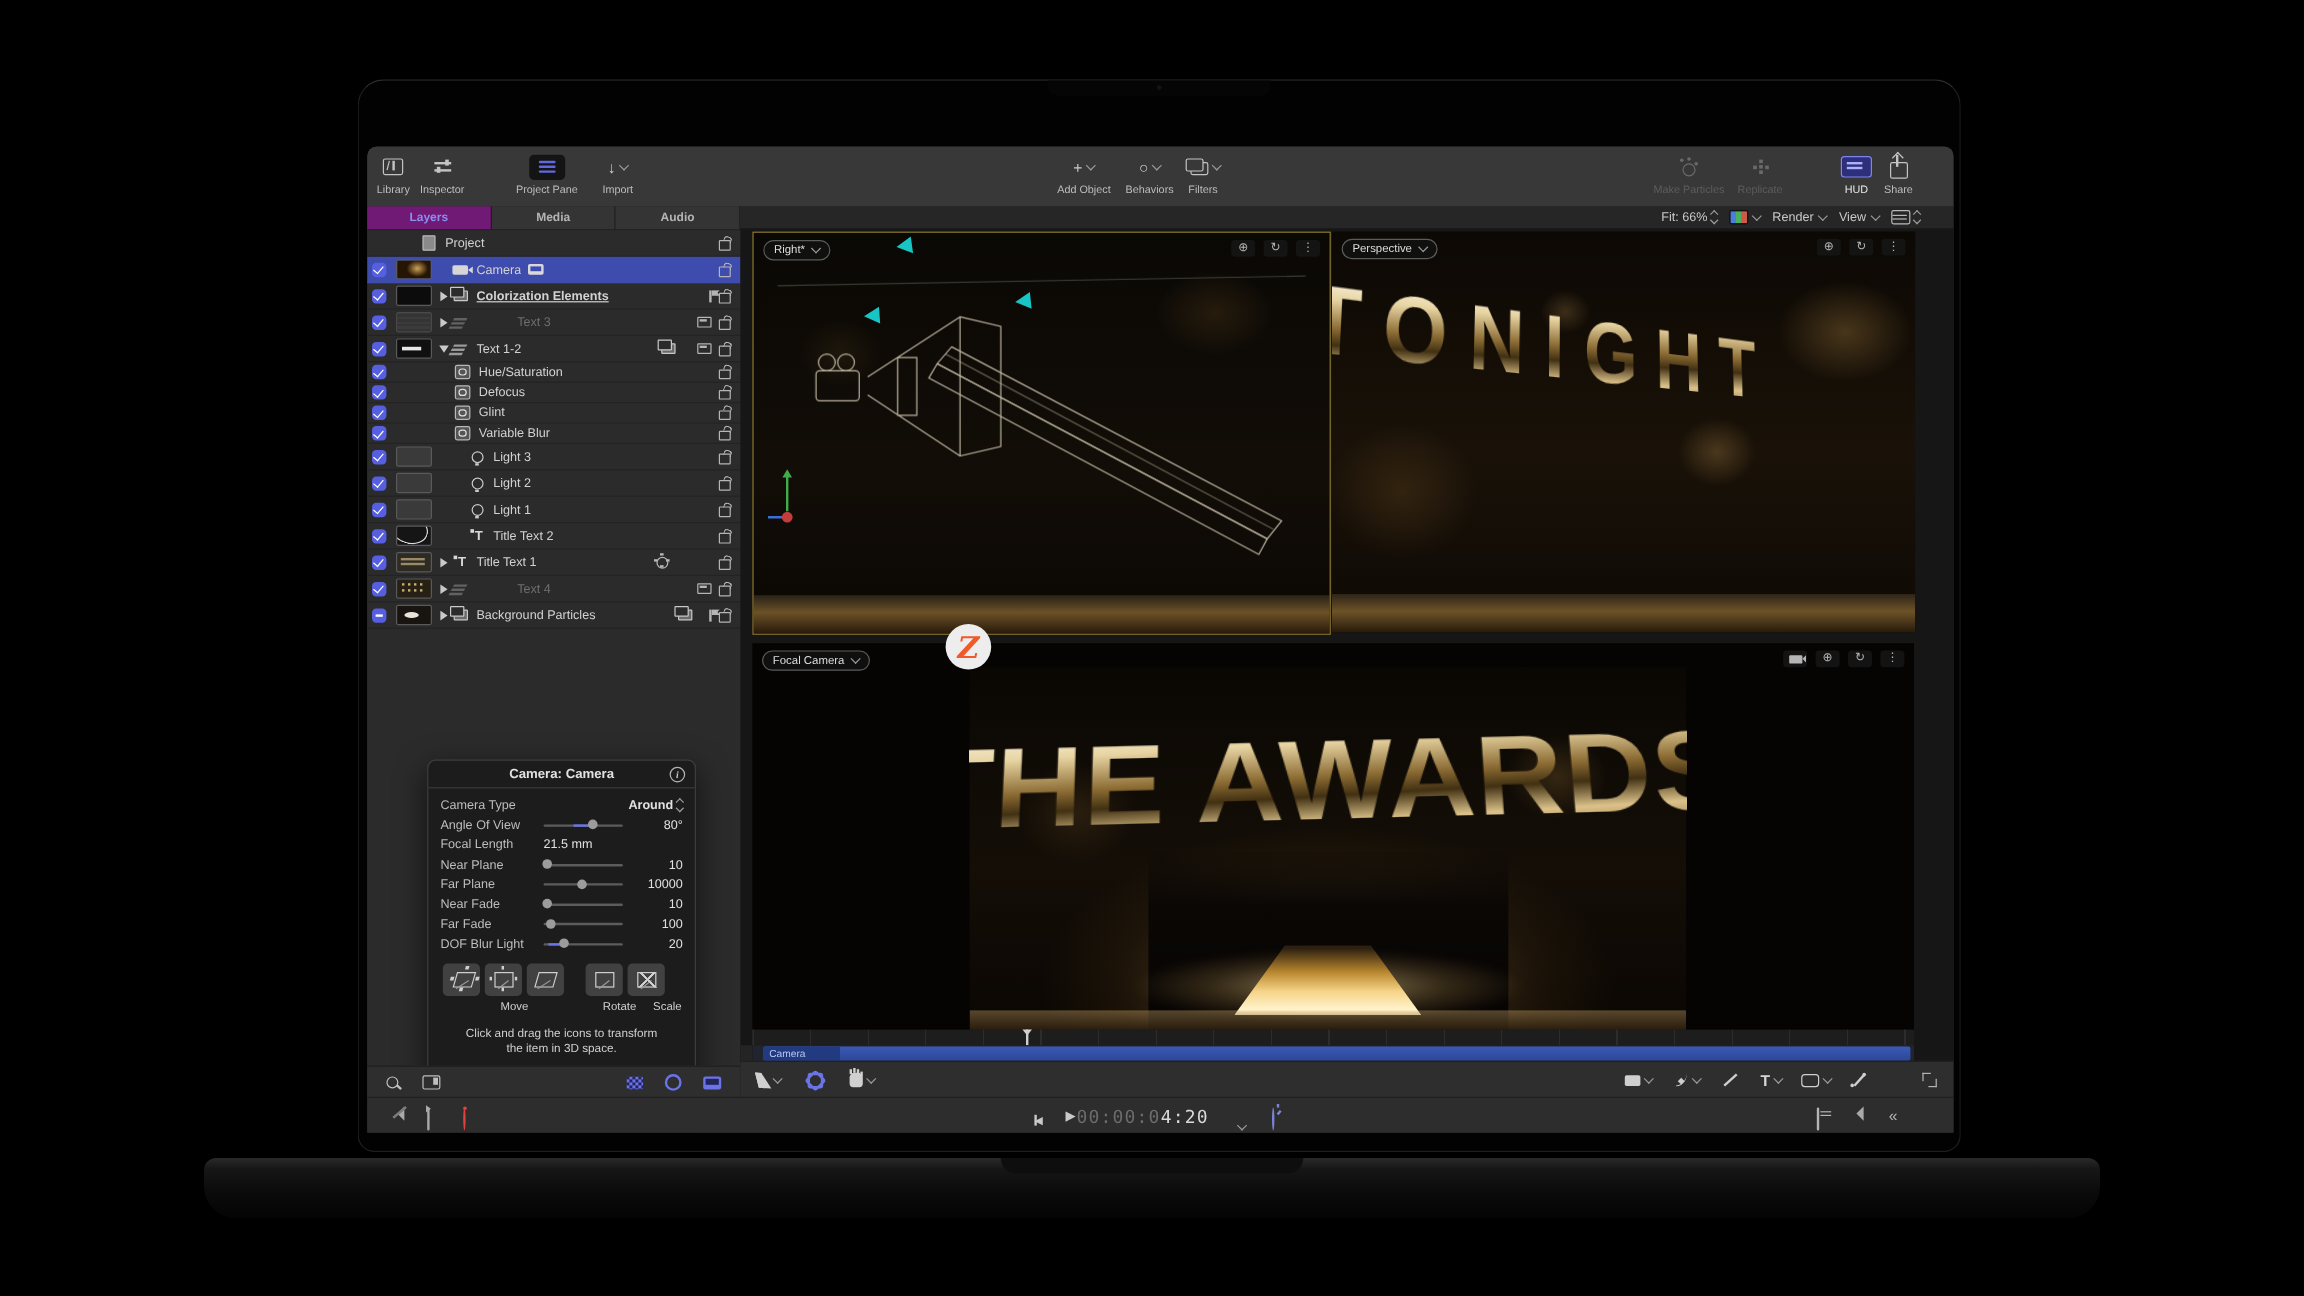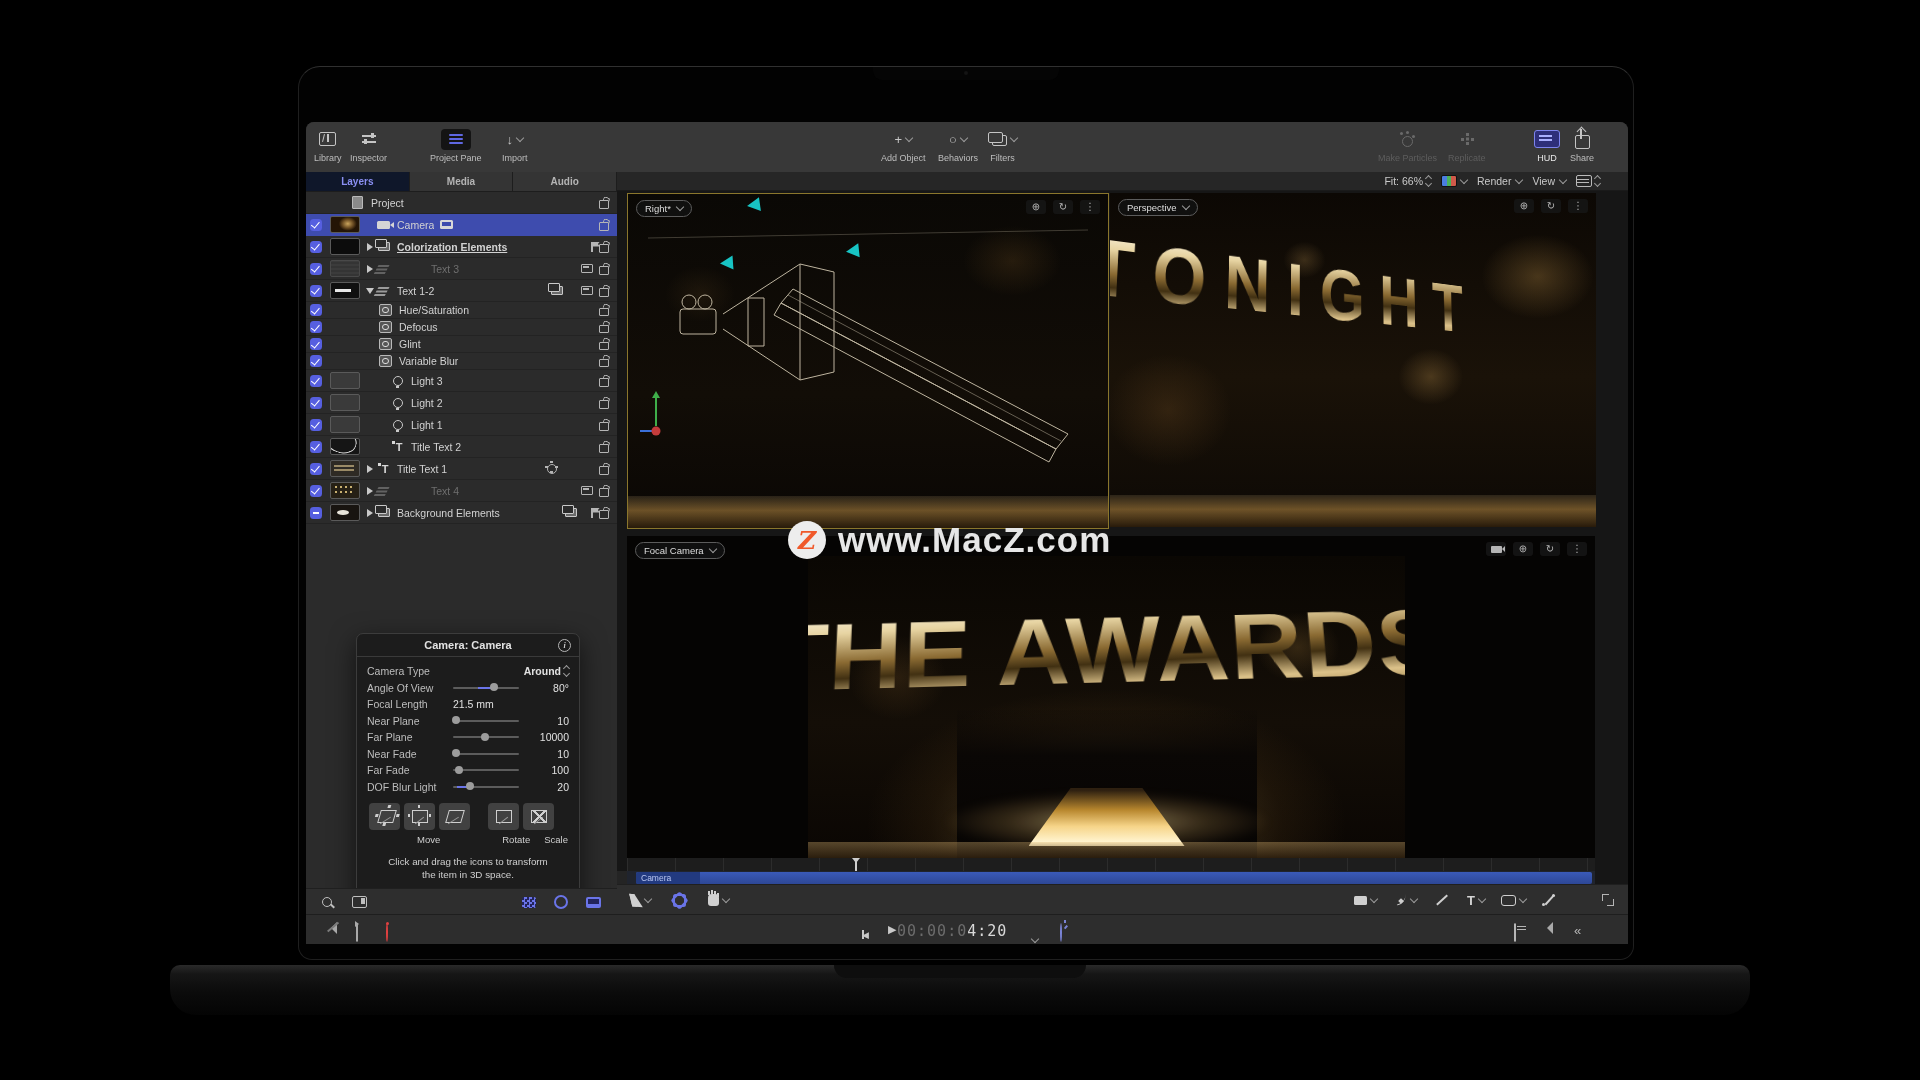--- a/index.html
+++ b/index.html
@@ -43,21 +43,21 @@
   .ic-replicate:before{content:"";position:absolute;left:5px;top:0;width:3px;height:3px;background:#6a6a6a;
     box-shadow:-5px 5px 0 #6a6a6a,5px 5px 0 #6a6a6a,0 9px 0 #6a6a6a, 0 4.5px 0 #6a6a6a;}
   .ic-hud{width:24px;height:16px;background:#2e2f7a;border:1.4px solid #7d84ee;border-radius:3px;position:relative;}
   .ic-hud:before{content:"";position:absolute;left:4px;top:4px;width:13px;height:1.6px;background:#aab0ff;box-shadow:0 4px 0 #aab0ff;}
   .ic-share{width:13px;height:12px;border:1.4px solid #c4c4c4;border-radius:2px;position:relative;margin-top:5px;}
   .ic-share:before{content:"";position:absolute;left:4.5px;top:-7px;width:1.6px;height:10px;background:#c4c4c4;}
   .ic-share:after{content:"";position:absolute;left:2px;top:-8px;width:6px;height:6px;border-left:1.6px solid #c4c4c4;border-top:1.6px solid #c4c4c4;transform:rotate(45deg);}
   
   .tabbar{position:absolute;left:0;top:50px;width:311px;height:19px;background:#2f2f2f;display:flex;border-bottom:1px solid #1d1d1d;}
   .tab{flex:1;display:flex;align-items:center;justify-content:center;font-size:10px;font-weight:bold;color:#b4b4b4;border-right:1px solid #1d1d1d;background:#343434;}
-  .tab.active{color:#8a8ff2;background:#0f172a;}
+  .tab.active{color:#8a8ff2;background:#701a75;}
   
   .canvasbar{position:absolute;left:311px;top:50px;width:1011px;height:19px;background:#262626;border-bottom:1px solid #1a1a1a;
     display:flex;align-items:center;justify-content:flex-end;gap:10px;padding-right:28px;box-sizing:border-box;color:#c9c9c9;font-size:10.5px;}
   .swatch{width:14px;height:10px;border-radius:2px;background:linear-gradient(90deg,#4a7de0 0 33%,#4ab05a 33% 66%,#d05a4a 66%);border:1px solid #111;}
   .ic-grid{width:14px;height:10px;border:1.2px solid #b9b9b9;border-radius:2px;position:relative;}
   .ic-grid:before{content:"";position:absolute;left:0;top:3px;width:12px;height:1.2px;background:#b9b9b9;box-shadow:0 3px 0 #b9b9b9;}
   
   .llist{position:absolute;left:0;top:70px;width:311px;bottom:29px;background:#2b2b2b;}
   .lrow{display:flex;align-items:center;height:21px;border-bottom:1px solid #232323;position:relative;padding-right:8px;}
   .lrow.short{height:16px;}
@@ -652,21 +652,21 @@
             </span>
           <span class="slot-th">
               <span class="th th-blob"></span>
             </span>
           <span class="slot-tri">
               <span class="tri-r"></span>
             </span>
           <span class="lic">
               <span class="ic-grp"></span>
             </span>
-          <span class="llabel">Background Elements</span>
+          <span class="llabel">Background Particles</span>
           <span class="rics">
               <span class="ic-grp" style="margin-right:8px"></span>
               <span class="ic-flag"></span>
               <span class="ic-lock"></span>
             </span>
         </div>
 
         <div class="hud">
           <div class="hud-title">
             <span>Camera: Camera</span>
@@ -917,15 +917,14 @@
 
     </div>
   </div>
 
   <div class="base">
     <div class="base-notch"></div>
   </div>
 
   <div class="wm" style="left:788px;top:520px;position:absolute;">
     <span class="wm-badge">Z</span>
-    <span class="wm-text">www.MacZ.com</span>
   </div>
 </div>
 
 </body></html>

